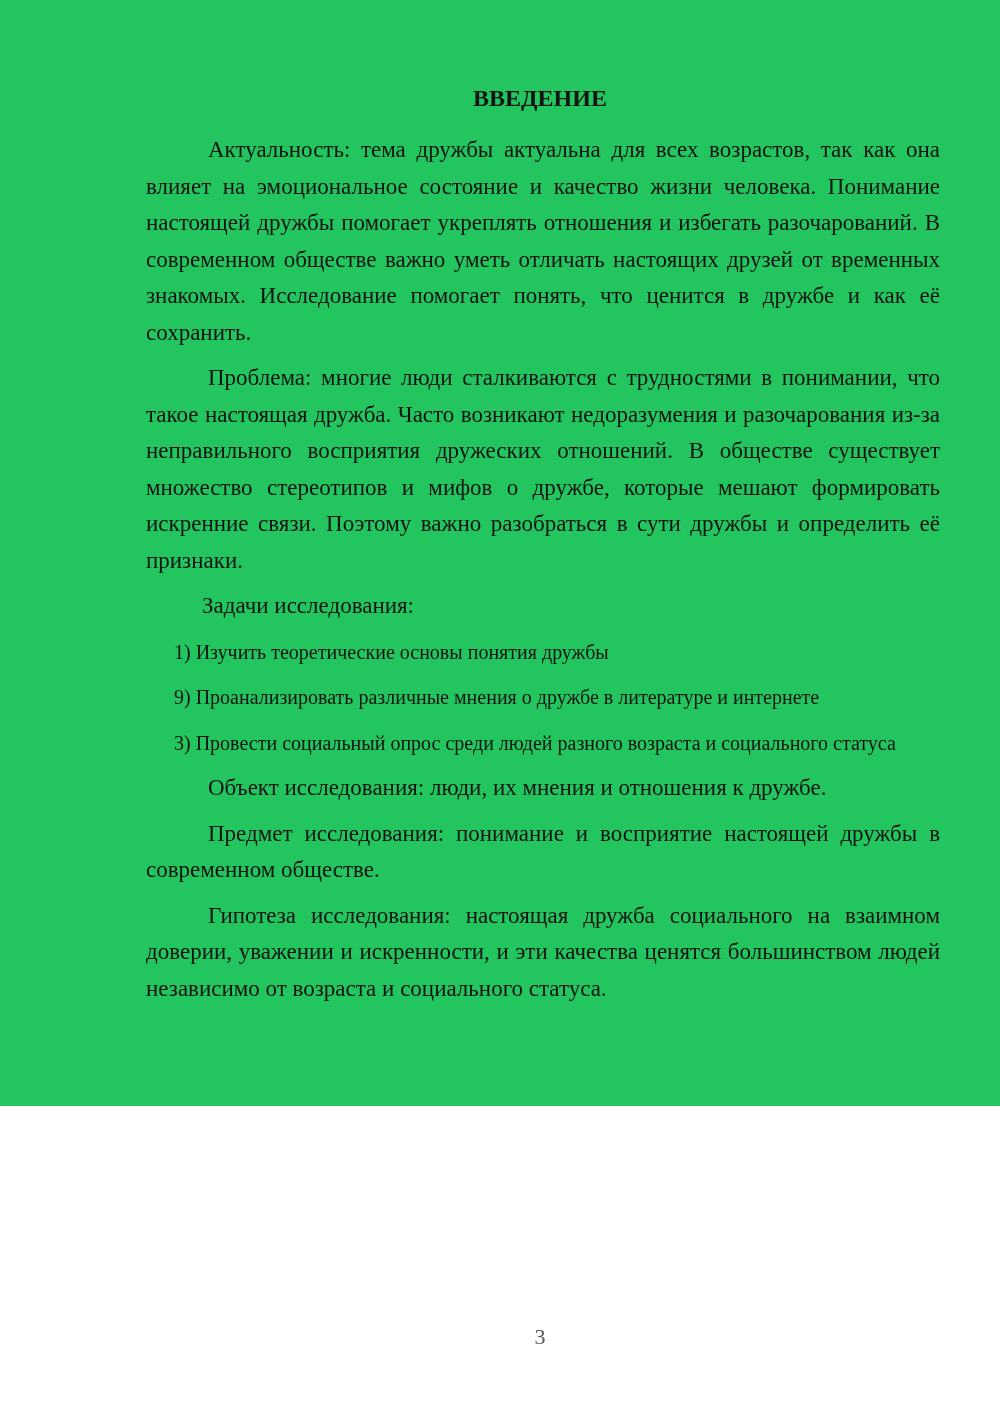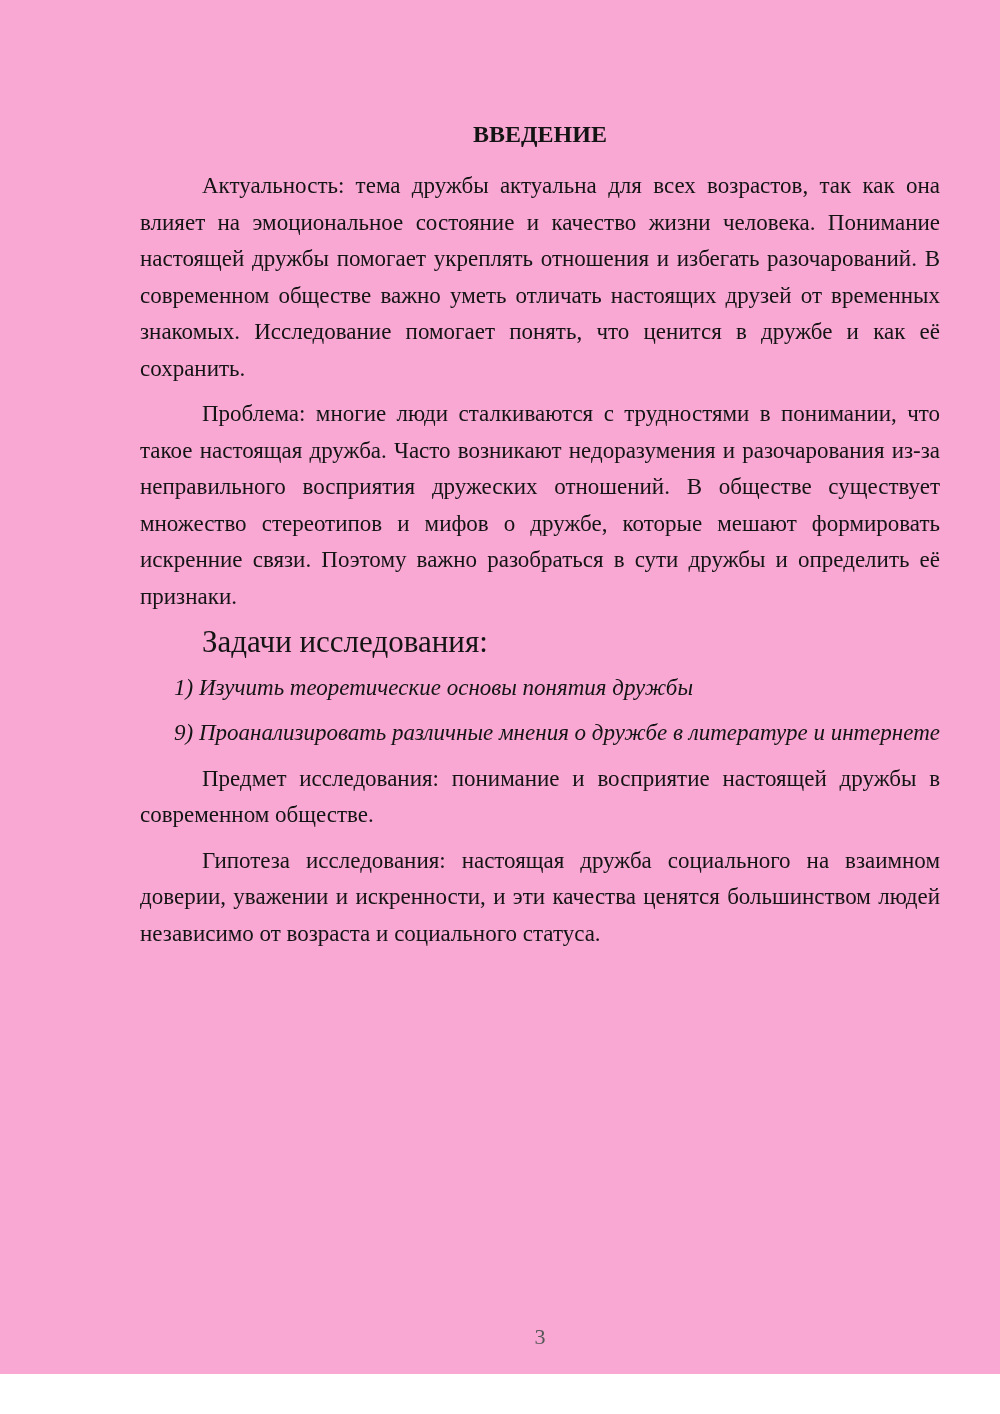--- a/index.html
+++ b/index.html
@@ -11,53 +11,52 @@
     height: 1414px;
     background: #ffffff;
     font-family: "Liberation Serif", "DejaVu Serif", serif;
     color: #141414;
     overflow: hidden;
   }
   .page {
     position: relative;
     box-sizing: border-box;
     width: 1000px;
-    height: 1374px;
-    padding: 116px 60px 0 140px;
-    background: #f9a8d4;
+    height: 1106px;
+    padding: 80px 60px 0 140px;
+    background: #22c55e;
   }
   .doc-title {
     margin: 0 0 16px 0;
     font-size: 24px;
     font-weight: bold;
     line-height: 36px;
     text-align: center;
   }
   .para {
-    margin: 0 0 9px 0;
+    margin: 0 0 9px 6px;
     font-size: 23px;
     line-height: 36.5px;
     text-align: justify;
     text-indent: 62px;
   }
   .tasks-heading {
     margin: 0 0 9px 0;
-    font-size: 31px;
+    font-size: 23px;
     line-height: 36.5px;
     text-align: left;
     text-indent: 62px;
     font-family: Liberation Serif, serif;
   }
   .task {
     margin: 0 0 9px -12px;
-    font-size: 23px;
+    font-size: 20px;
     line-height: 36.5px;
     text-align: justify;
     text-indent: 46px;
-    font-style: italic;
   }
   .page-number {
     position: absolute;
     left: 140px;
     top: 1322px;
     width: 800px;
     text-align: center;
     font-size: 22px;
     line-height: 30px;
     color: #575757;
@@ -74,23 +73,25 @@
 
   <p class="para">Проблема: многие люди сталкиваются с трудностями в понимании, что такое настоящая дружба. Часто возникают недоразумения и разочарования из-за неправильного восприятия дружеских отношений. В обществе существует множество стереотипов и мифов о дружбе, которые мешают формировать искренние связи. Поэтому важно разобраться в сути дружбы и определить её признаки.</p>
 
 
   <p class="tasks-heading">Задачи исследования:</p>
 
   <p class="task">1) Изучить теоретические основы понятия дружбы</p>
 
   <p class="task">9) Проанализировать различные мнения о дружбе в литературе и интернете</p>
 
+  <p class="task">3) Провести социальный опрос среди людей разного возраста и социального статуса</p>
 
 
 
+  <p class="para">Объект исследования: люди, их мнения и отношения к дружбе.</p>
 
   <p class="para">Предмет исследования: понимание и восприятие настоящей дружбы в современном обществе.</p>
 
   <p class="para">Гипотеза исследования: настоящая дружба социального на взаимном доверии, уважении и искренности, и эти качества ценятся большинством людей независимо от возраста и социального статуса.</p>
 
   <div class="page-number">3</div>
 
 </div>
 
 </body></html>

